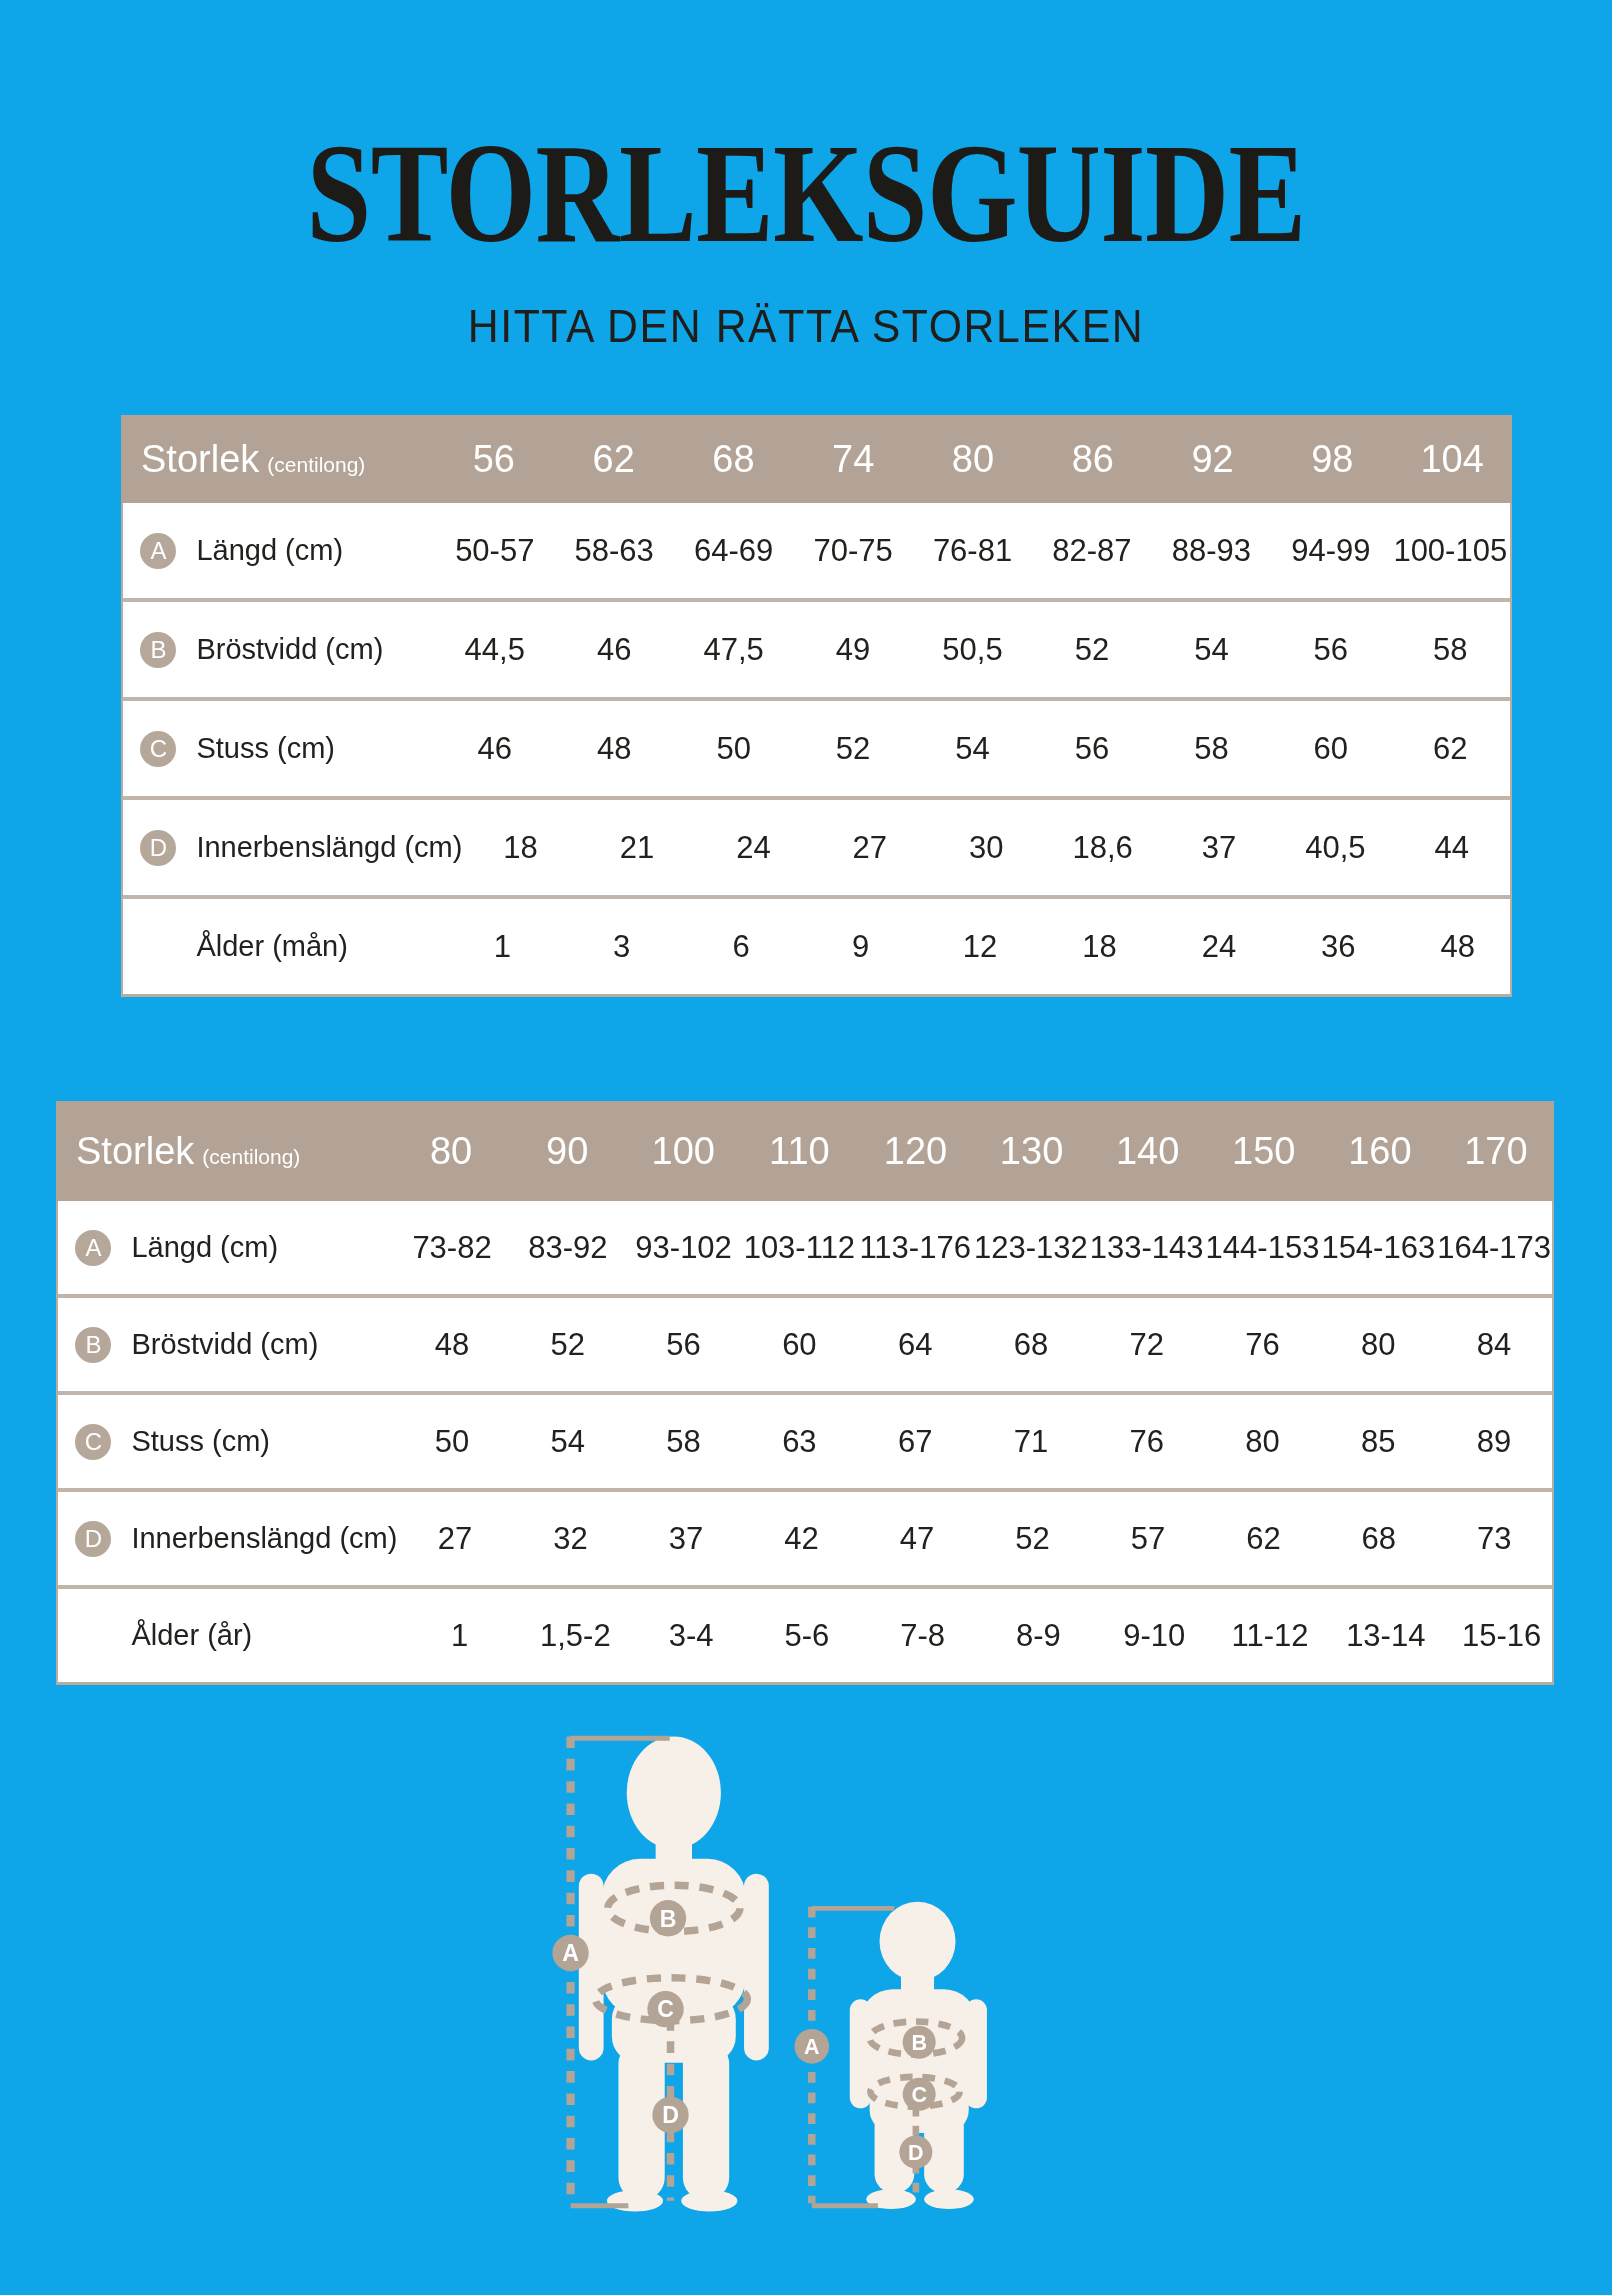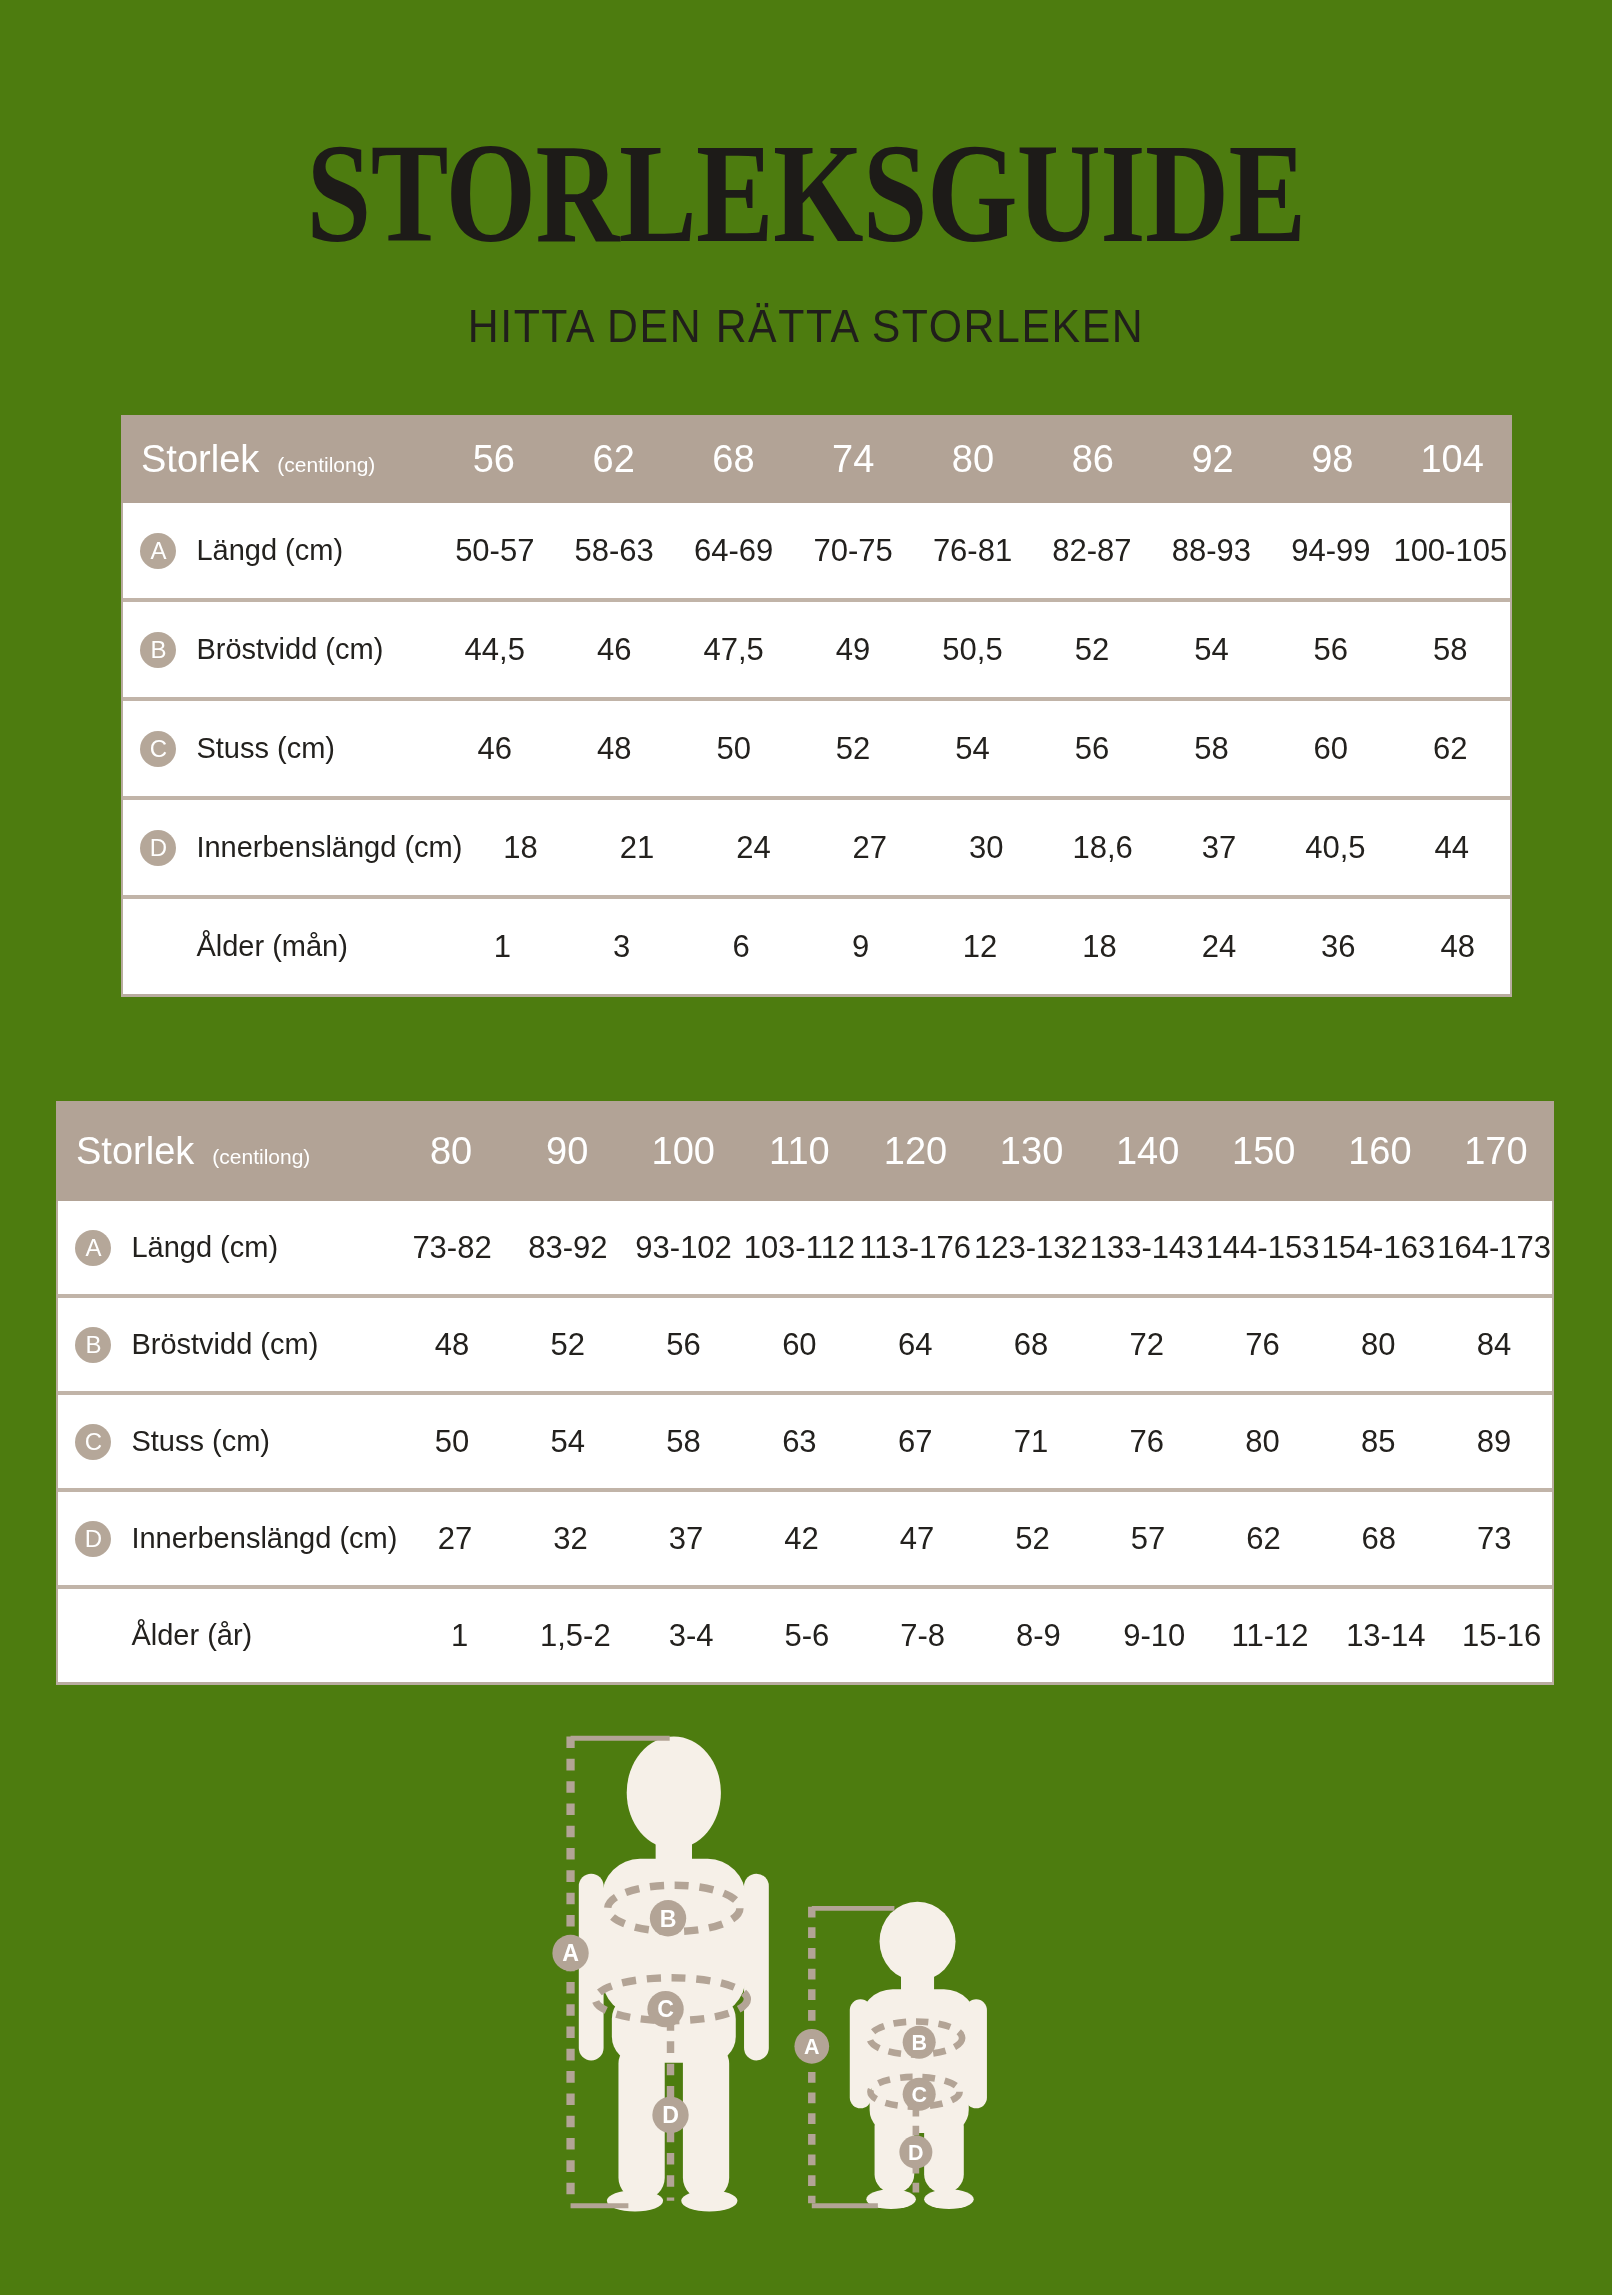--- a/index.html
+++ b/index.html
@@ -1,38 +1,38 @@
 <!DOCTYPE html>
 <html style="font-size:13.2px"><head>
 <meta charset="utf-8">
 <style>
   html,body{margin:0;padding:0;background:#ffffff;}
   .page{
-    position:relative;width:1612px;height:2295px;background:#4d7c0f;
+    position:relative;width:1612px;height:2295px;background:#0ea5e9;
     font-family:"Liberation Sans",sans-serif;overflow:hidden;color:#23211e;
   }
   
   .title{
     position:absolute;top:122px;left:0;width:100%;text-align:center;
     font-family:"Liberation Serif",serif;font-weight:700;font-size:142px;line-height:1;
     color:#1d1b18;transform:scaleX(0.82);letter-spacing:-0.8px;white-space:nowrap;
   }
   .subtitle{
     position:absolute;top:303px;left:0;width:100%;text-align:center;
     font-size:46px;line-height:1;letter-spacing:1.7px;color:#201e1b;
     transform:scaleX(0.93);white-space:nowrap;
   }
   
   .size-table{position:absolute;}
   #table-0{left:121px;top:415px;width:1391px;}
   #table-1{left:56px;top:1101px;width:1498px;}
   .t-header{display:flex;align-items:center;background:#b2a396;color:#ffffff;}
   #table-0 .t-header{height:88px;}
   #table-1 .t-header{height:100px;}
-  .t-hlabel{flex:0 0 22.5%;padding-left:20px;display:flex;align-items:baseline;gap:18px;box-sizing:border-box;white-space:nowrap;}
+  .t-hlabel{flex:0 0 22.5%;padding-left:20px;display:flex;align-items:baseline;gap:8px;box-sizing:border-box;white-space:nowrap;}
   .t-hlabel .main{font-size:38px;}
   .t-hlabel .suffix{font-size:21px;}
   .t-size{flex:1;text-align:center;font-size:38px;font-weight:400;}
   .t-body{border-left:2.5px solid #b9aca0;border-right:2.5px solid #b9aca0;border-bottom:3.3px solid #b9aca0;box-sizing:border-box;}
   .t-row{display:flex;align-items:center;border-bottom:4.1px solid #c1b4a8;background:#ffffff;}
   .t-row:last-child{border-bottom:none;gap:15px;}
   #table-0 .t-row{height:95px;}
   #table-1 .t-row{height:93px;}
   .t-rowlabel{flex:0 0 22.5%;display:flex;align-items:center;gap:20px;padding-left:17.4px;box-sizing:border-box;font-size:29px;white-space:nowrap;}
   .badge{

